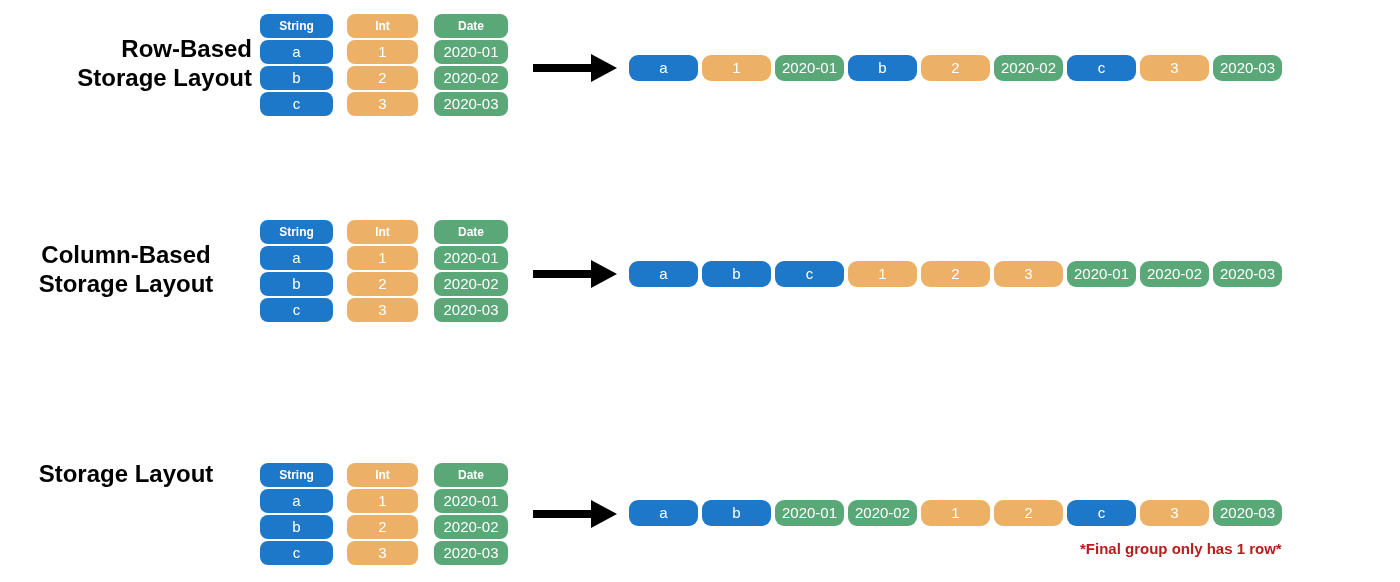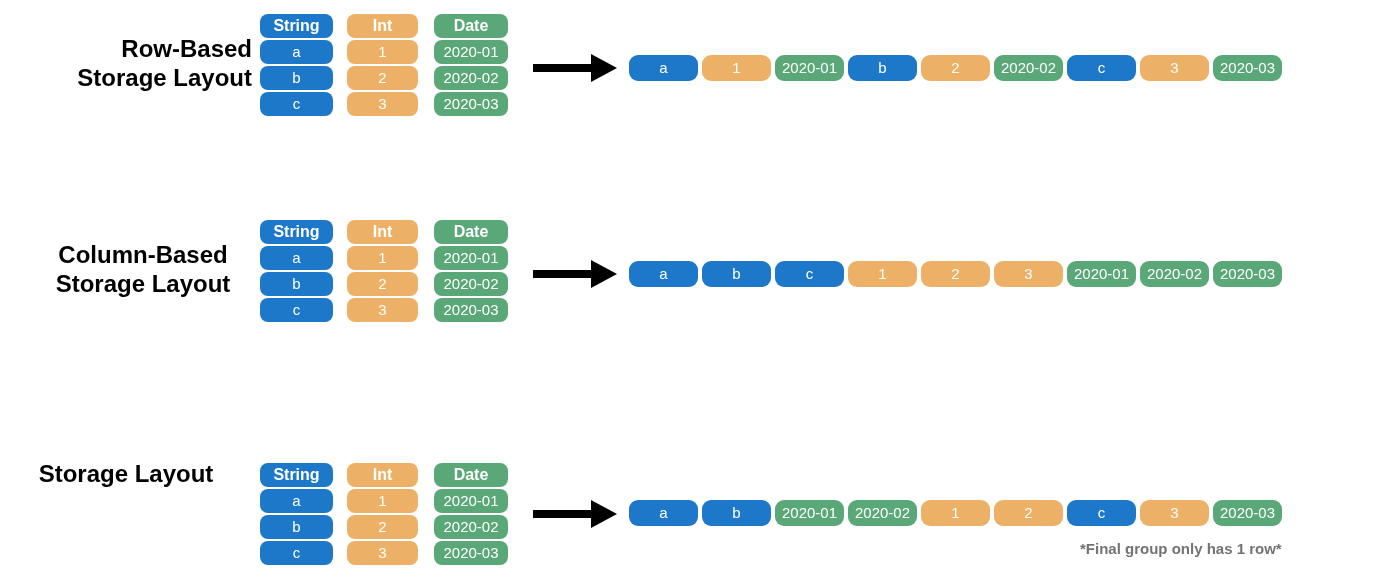--- a/index.html
+++ b/index.html
@@ -17,31 +17,31 @@
     font-size: 24px; line-height: 29px;
     color: #000000; white-space: nowrap;
   }
   .src-table { position: absolute; left: 258px; width: 252px; height: 104px; }
   .src-col { position: absolute; top: 0; }
   .cell {
     height: 24px; border-radius: 8px; margin-bottom: 2px;
     color: #ffffff; text-align: center; line-height: 24px;
     font-size: 15px;
   }
-  .cell.header { font-weight: bold; font-size: 16px; }
+  .cell.header { font-weight: bold; font-size: 12px; }
   .arrow { position: absolute; left: 533px; width: 84px; height: 30px; }
   .seq { position: absolute; left: 629px; display: flex; gap: 4px; }
   .seq-pill {
     width: 69px; height: 26px; border-radius: 9px;
     color: #ffffff; text-align: center; line-height: 26px;
     font-size: 15px; flex: 0 0 auto;
   }
   .footnote {
     position: absolute; left: 1080px; top: 540px;
-    font-size: 15px; font-weight: 600; color: #737373;
+    font-size: 15px; font-weight: 600; color: #b91c1c;
     white-space: nowrap;
   }
 </style>
 </head>
 <body>
 
 <div id="canvas">
   <div class="section">
     <div class="section-title" style="top: 34px; text-align: right;">
         <div>Row-Based</div>
@@ -78,21 +78,21 @@
         <div class="seq-pill" style="background: rgb(30, 120, 201); color: rgb(255, 255, 255);">b</div>
         <div class="seq-pill" style="background: rgb(236, 177, 102); color: rgb(255, 255, 255);">2</div>
         <div class="seq-pill" style="background: rgb(90, 168, 120); color: rgb(255, 255, 255);">2020-02</div>
         <div class="seq-pill" style="background: rgb(30, 120, 201); color: rgb(255, 255, 255);">c</div>
         <div class="seq-pill" style="background: rgb(236, 177, 102); color: rgb(255, 255, 255);">3</div>
         <div class="seq-pill" style="background: rgb(90, 168, 120); color: rgb(255, 255, 255);">2020-03</div>
       </div>
   </div>
 
   <div class="section">
-    <div class="section-title" style="top: 240px; margin-left: 17px;">
+    <div class="section-title" style="top: 240px;">
         <div>Column-Based</div>
         <div>Storage Layout</div>
       </div>
     <div class="src-table" style="top: 220px;">
         <div class="src-col" style="left: 2px; width: 73px;">
           <div class="cell header" style="background: rgb(30, 120, 201);">String</div>
           <div class="cell" style="background: rgb(30, 120, 201);">a</div>
           <div class="cell" style="background: rgb(30, 120, 201);">b</div>
           <div class="cell" style="background: rgb(30, 120, 201);">c</div>
         </div>

